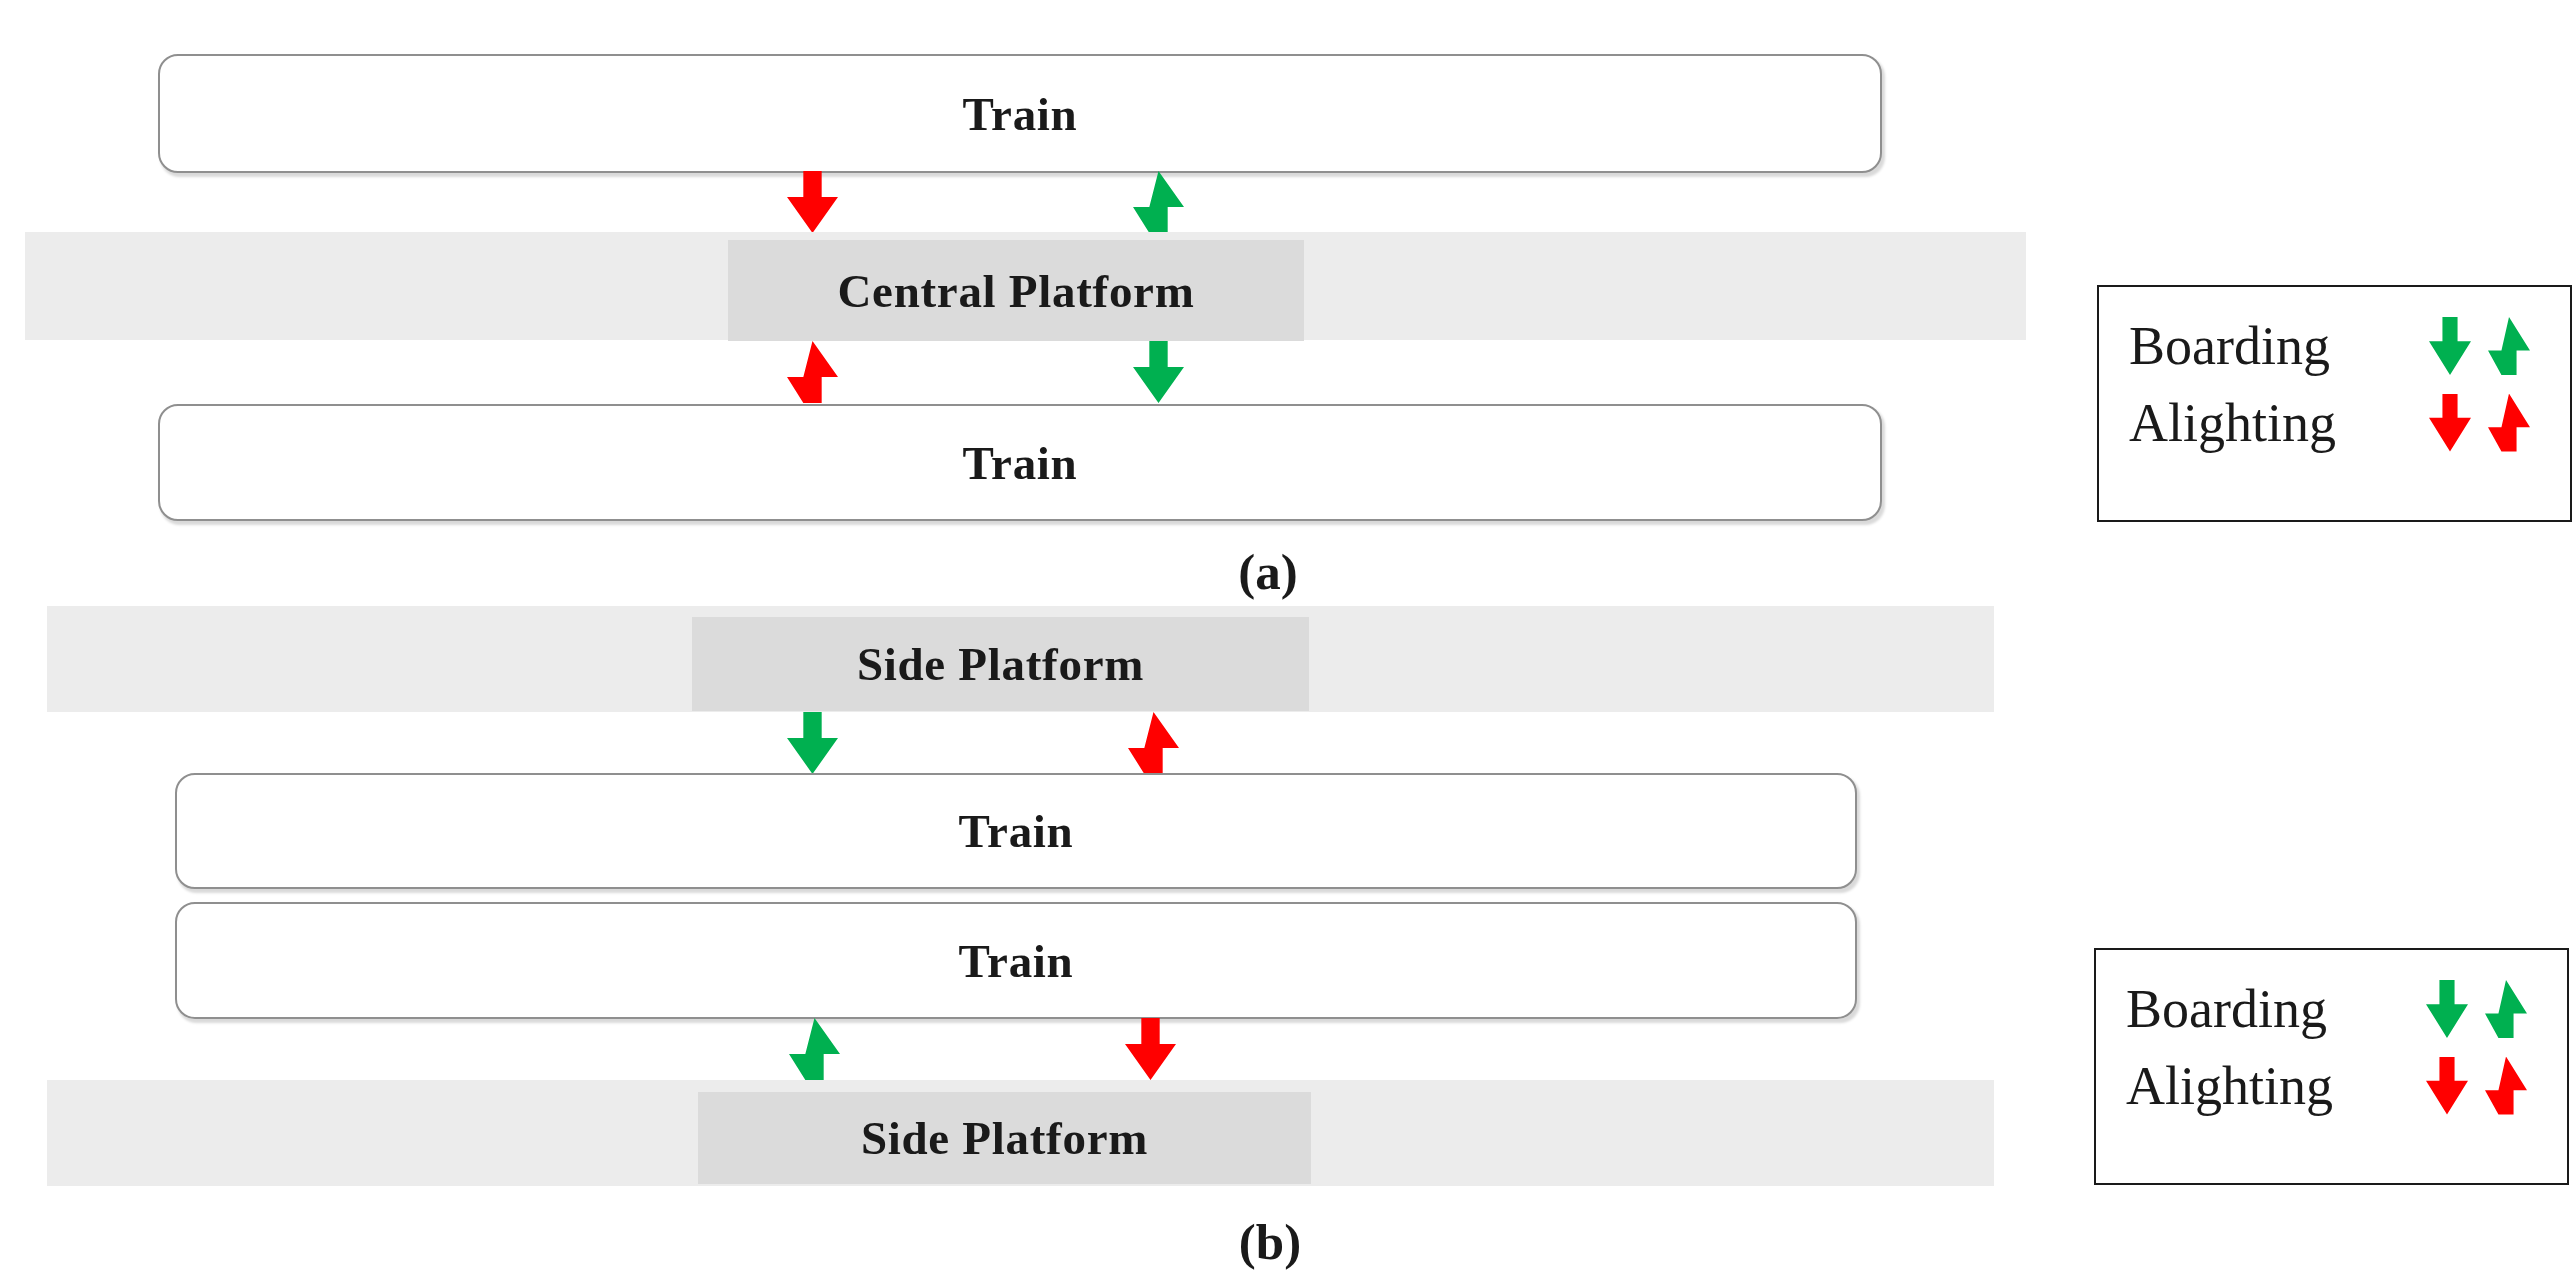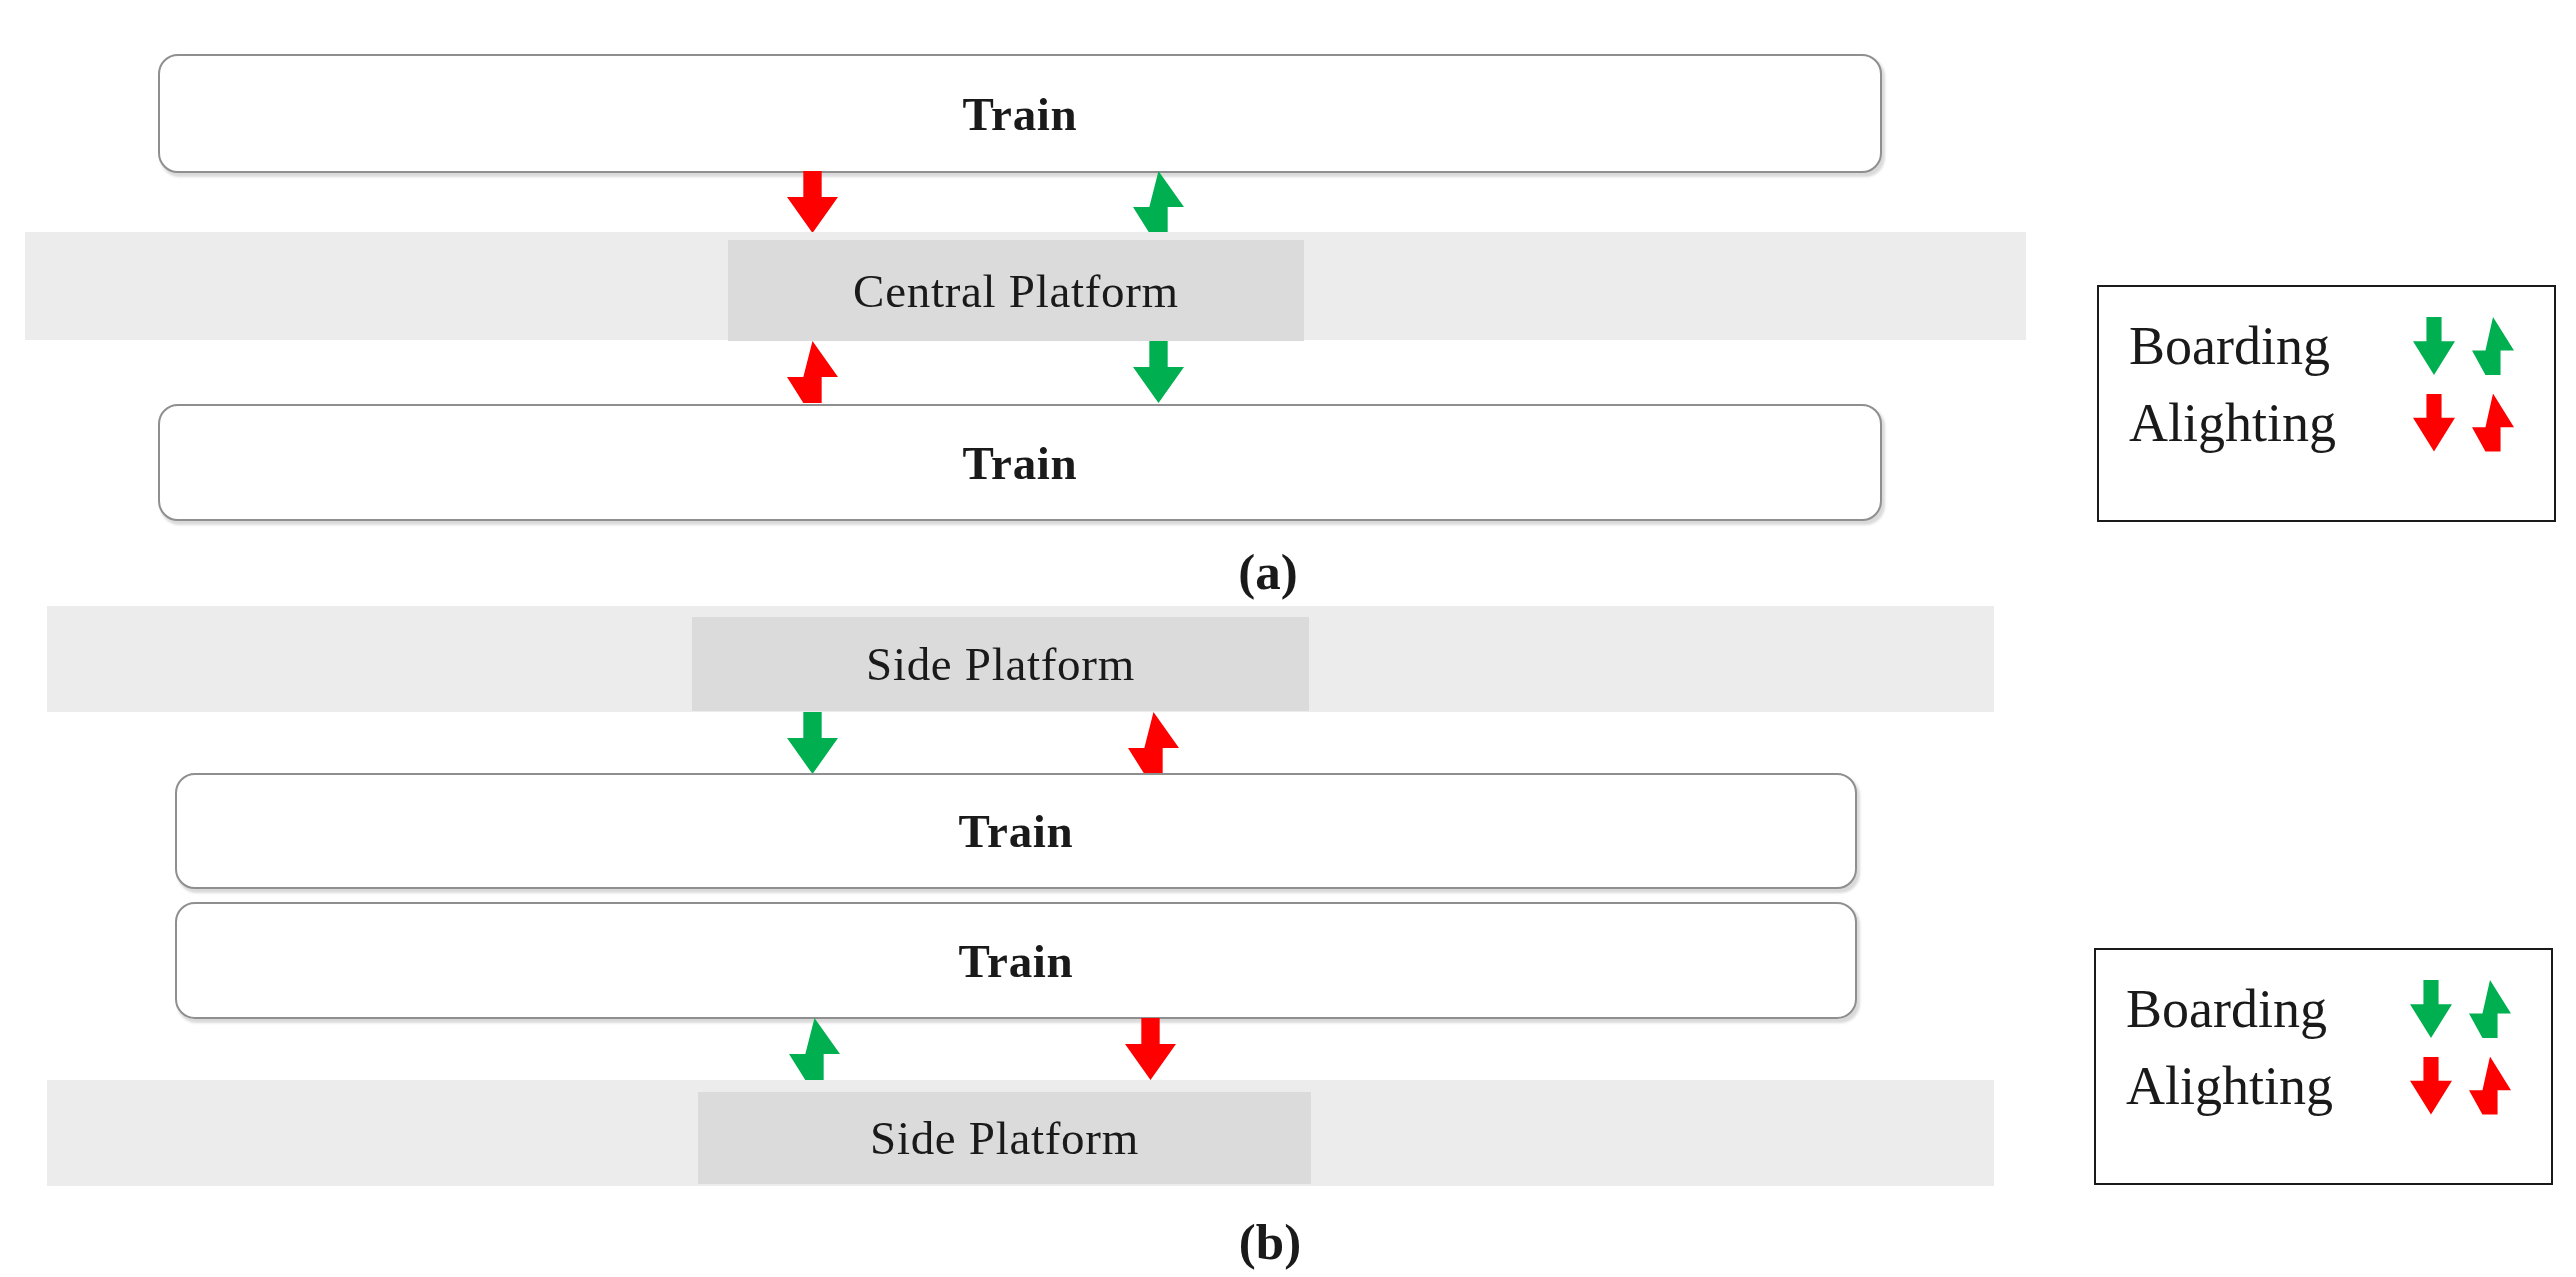--- a/index.html
+++ b/index.html
@@ -38,20 +38,21 @@
   .platform-box {
     position: absolute;
     background: #dbdbdb;
     display: flex;
     align-items: center;
     justify-content: center;
   }
   .platform-box .label {
     font-size: 47px;
     letter-spacing: 0.7px;
+    font-weight: bold;
   }
   .arrow {
     position: absolute;
     width: 51px;
     height: 62px;
   }
   .arrow.down {
     clip-path: polygon(32% 0, 68% 0, 68% 42%, 100% 42%, 50% 100%, 0 42%, 32% 42%);
   }
   .arrow.up {
@@ -65,20 +66,21 @@
     text-align: center;
     font-size: 51px;
     font-weight: bold;
   }
   .legend {
     position: absolute;
     width: 455px;
     height: 233px;
     background: #ffffff;
     border: 2.6px solid #1a1a1a;
+    padding-left: 16px;
   }
   .legend-row {
     position: absolute;
     left: 30px;
     right: 40px;
     height: 73px;
     display: flex;
     align-items: center;
   }
   .legend-row.row1 { top: 22.4px; }

